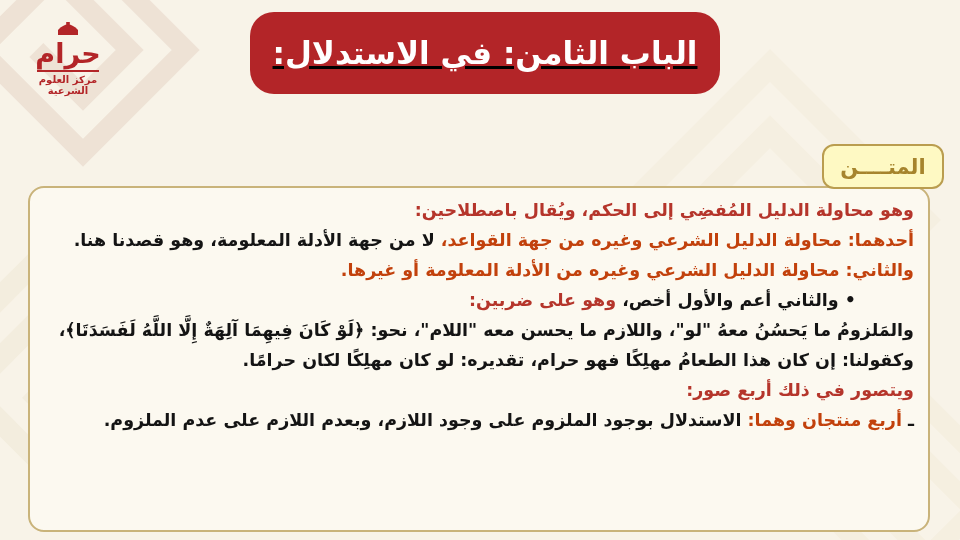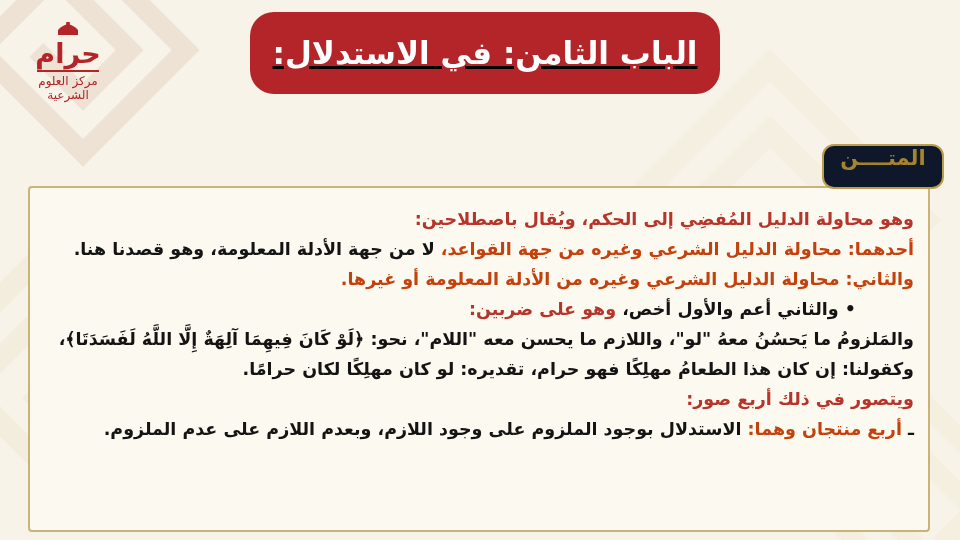--- a/index.html
+++ b/index.html
@@ -16,35 +16,35 @@
     background: #B32528; border-radius: 24px;
     display: flex; align-items: center; justify-content: center; text-decoration: underline;
   }
   .banner span { color: #FFFFFF; font-weight: bold; font-size: 31px; letter-spacing: 0; }
 
   
   .logo { position: absolute; left: 18px; top: 20px; width: 100px; text-align: center; direction: rtl; }
   .logo-dome { margin: 0 auto; }
   .logo-name { color: #B32528; font-weight: bold; font-size: 27px; line-height: 30px; }
   .logo-rule { width: 62px; height: 2px; background: #B32528; margin: 1px auto 2px auto; }
-  .logo-sub { color: #B32528; font-weight: normal; font-size: 12px; }
+  .logo-sub { color: #B32528; font-weight: bold; font-size: 10px; }
 
   
   .matn-label {
     position: absolute; right: 16px; top: 144px; width: 122px; height: 45px;
-    background: #0f172a; border: 2.5px solid #BA9D4F; border-radius: 12px;
-    display: flex; align-items: flex-start; justify-content: center; z-index: 3;
+    background: #fef9c3; border: 2.5px solid #BA9D4F; border-radius: 12px;
+    display: flex; align-items: center; justify-content: center; z-index: 3;
   }
   .matn-label span { color: #A6842D; font-weight: bold; font-size: 21px; }
 
   
   .matn-box {
     position: absolute; left: 28px; right: 30px; top: 186px; bottom: 8px;
-    background: #FCF9F0; border: 2px solid #C9B37A; border-radius: 4px;
-    padding: 16px 14px 4px 14px; z-index: 2;
+    background: #FCF9F0; border: 2px solid #C9B37A; border-radius: 16px;
+    padding: 7px 14px 4px 14px; z-index: 2;
   }
   .matn-text { direction: rtl; text-align: right; font-weight: bold; font-size: 17.5px; line-height: 30px; }
   .para { margin: 0; }
   .para.indent { padding-right: 58px; }
   .c-red   { color: #B5352B; }
   .c-gold  { color: #c2410c; }
   .c-black { color: #141414; }
   .bullet  { color: #141414; }
 </style>
 </head>

